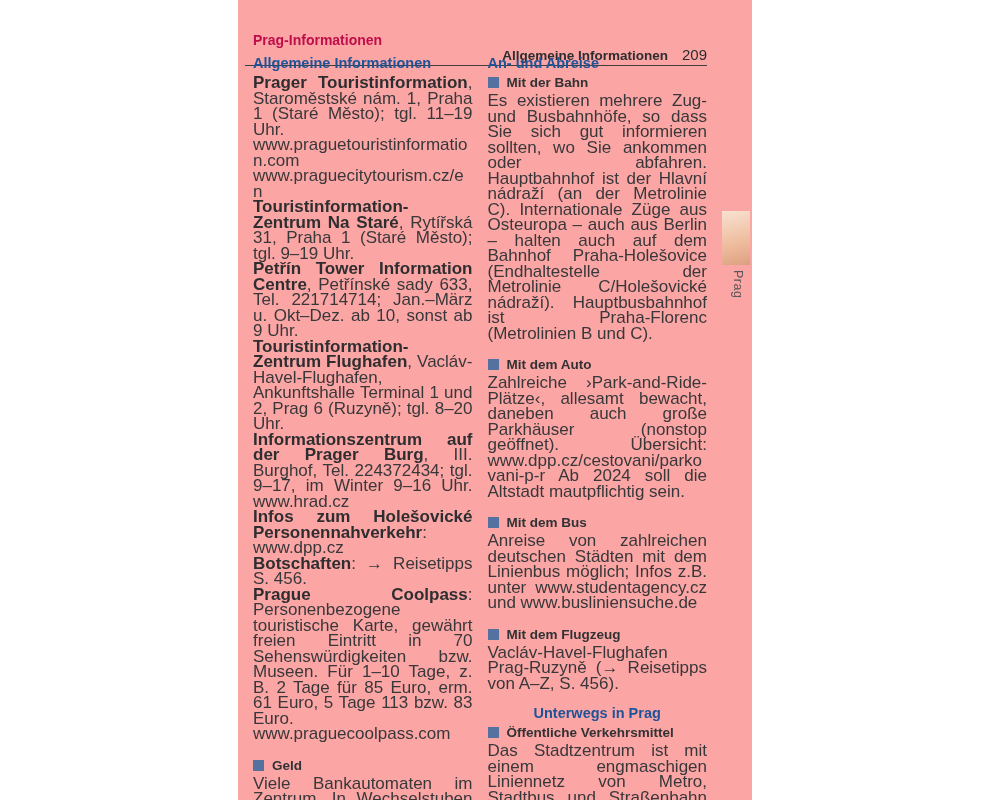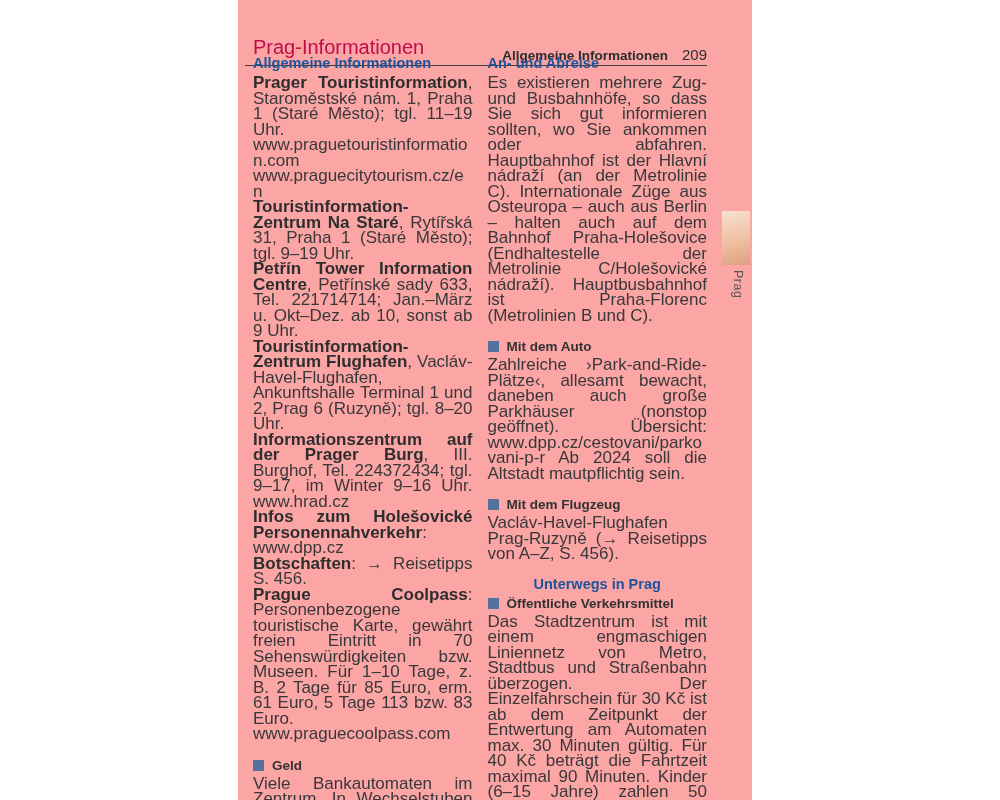--- a/index.html
+++ b/index.html
@@ -43,22 +43,22 @@
   }
   .page-header .page-num {
     font-size: 15px;
     color: #2d2d2f;
     margin-top: 45px;
   }
   .page-title {
     position: absolute;
     left: 15px;
     top: 23px;
-    font-size: 20px;
-    font-weight: normal;
+    font-size: 14px;
+    font-weight: bold;
     color: #bf0d49;
   }
   .columns {
     position: absolute;
     left: 15px;
     top: 55px;
     width: 454px;
     display: flex;
     gap: 15px;
   }
@@ -156,31 +156,42 @@
               <span>Post</span>
             </div>
         </div>
 
       </div>
 
       <div class="col">
         <h2 class="bluehead">An- und Abreise</h2>
 
         <div class="subsec tight">
+          <div class="subhead">
+              <span class="bullet"></span>
+              <span>Mit der Bahn</span>
+            </div>
           <p class="body"><span>Es existieren mehrere Zug- und Busbahnhöfe, so dass Sie sich gut informieren sollten, wo Sie ankommen oder abfahren. Hauptbahnhof ist der Hlavní nádraží (an der Metrolinie C). Internationale Züge aus Osteuropa – auch aus Berlin – halten auch auf dem Bahnhof Praha-Holešovice (Endhaltestelle der Metrolinie C/Holešovické nádraží). Hauptbusbahnhof ist Praha-Florenc (Metrolinien B und C).</span></p>
         </div>
 
         <div class="subsec">
           <div class="subhead">
               <span class="bullet"></span>
               <span>Mit dem Auto</span>
             </div>
           <p class="body"><span>Zahlreiche ›Park-and-Ride-Plätze‹, allesamt bewacht, daneben auch große Parkhäuser (nonstop geöffnet). Übersicht: www.dpp.cz/cestovani/parkovani-p-r Ab 2024 soll die Altstadt mautpflichtig sein.</span></p>
         </div>
 
+        <div class="subsec">
+          <div class="subhead">
+              <span class="bullet"></span>
+              <span>Mit dem Bus</span>
+            </div>
+          <p class="body"><span>Anreise von zahlreichen deutschen Städten mit dem Linienbus möglich; Infos z.B. unter www.studentagency.cz und www.busliniensuche.de</span></p>
+        </div>
 
         <div class="subsec">
           <div class="subhead">
               <span class="bullet"></span>
               <span>Mit dem Flugzeug</span>
             </div>
           <p class="body"><span>Vacláv-Havel-Flughafen Prag-Ruzyně (→ Reisetipps von A–Z, S. 456).</span></p>
         </div>
 
         <h2 class="bluehead later">Unterwegs in Prag</h2>

